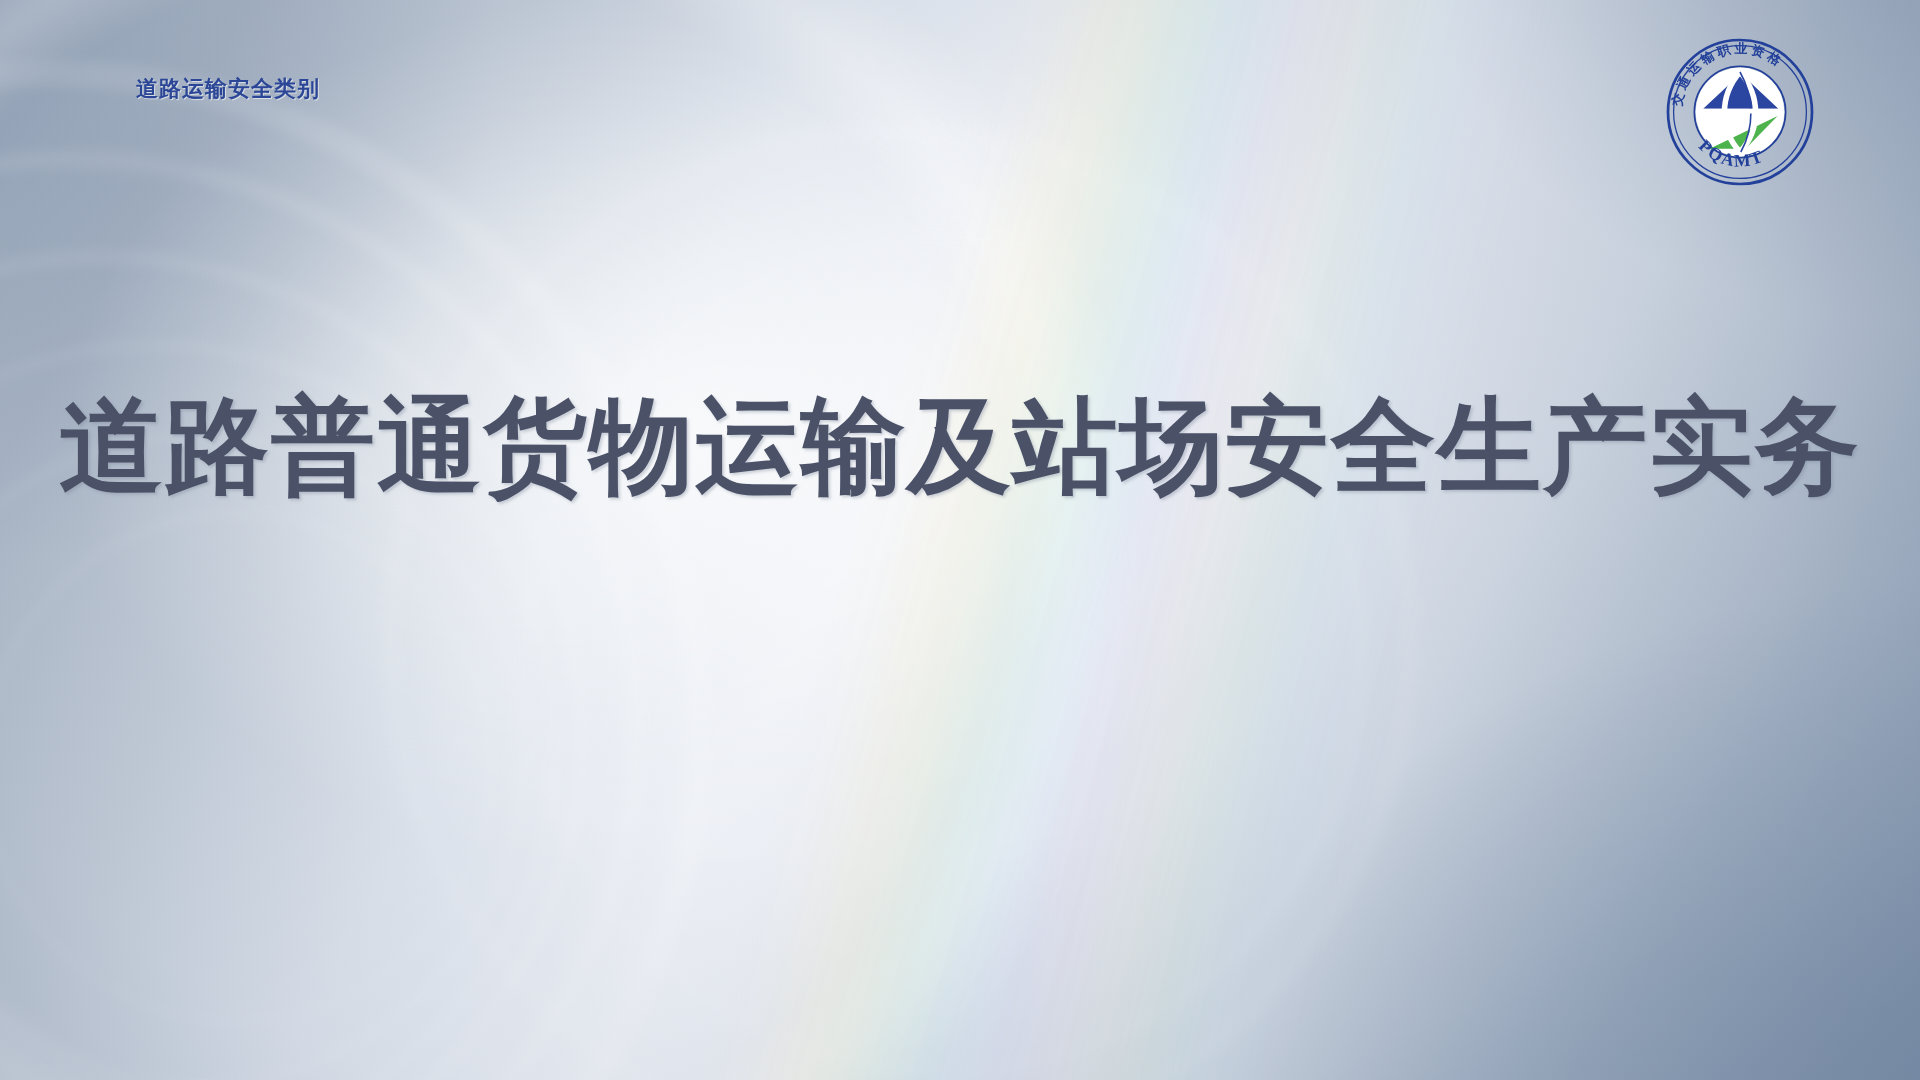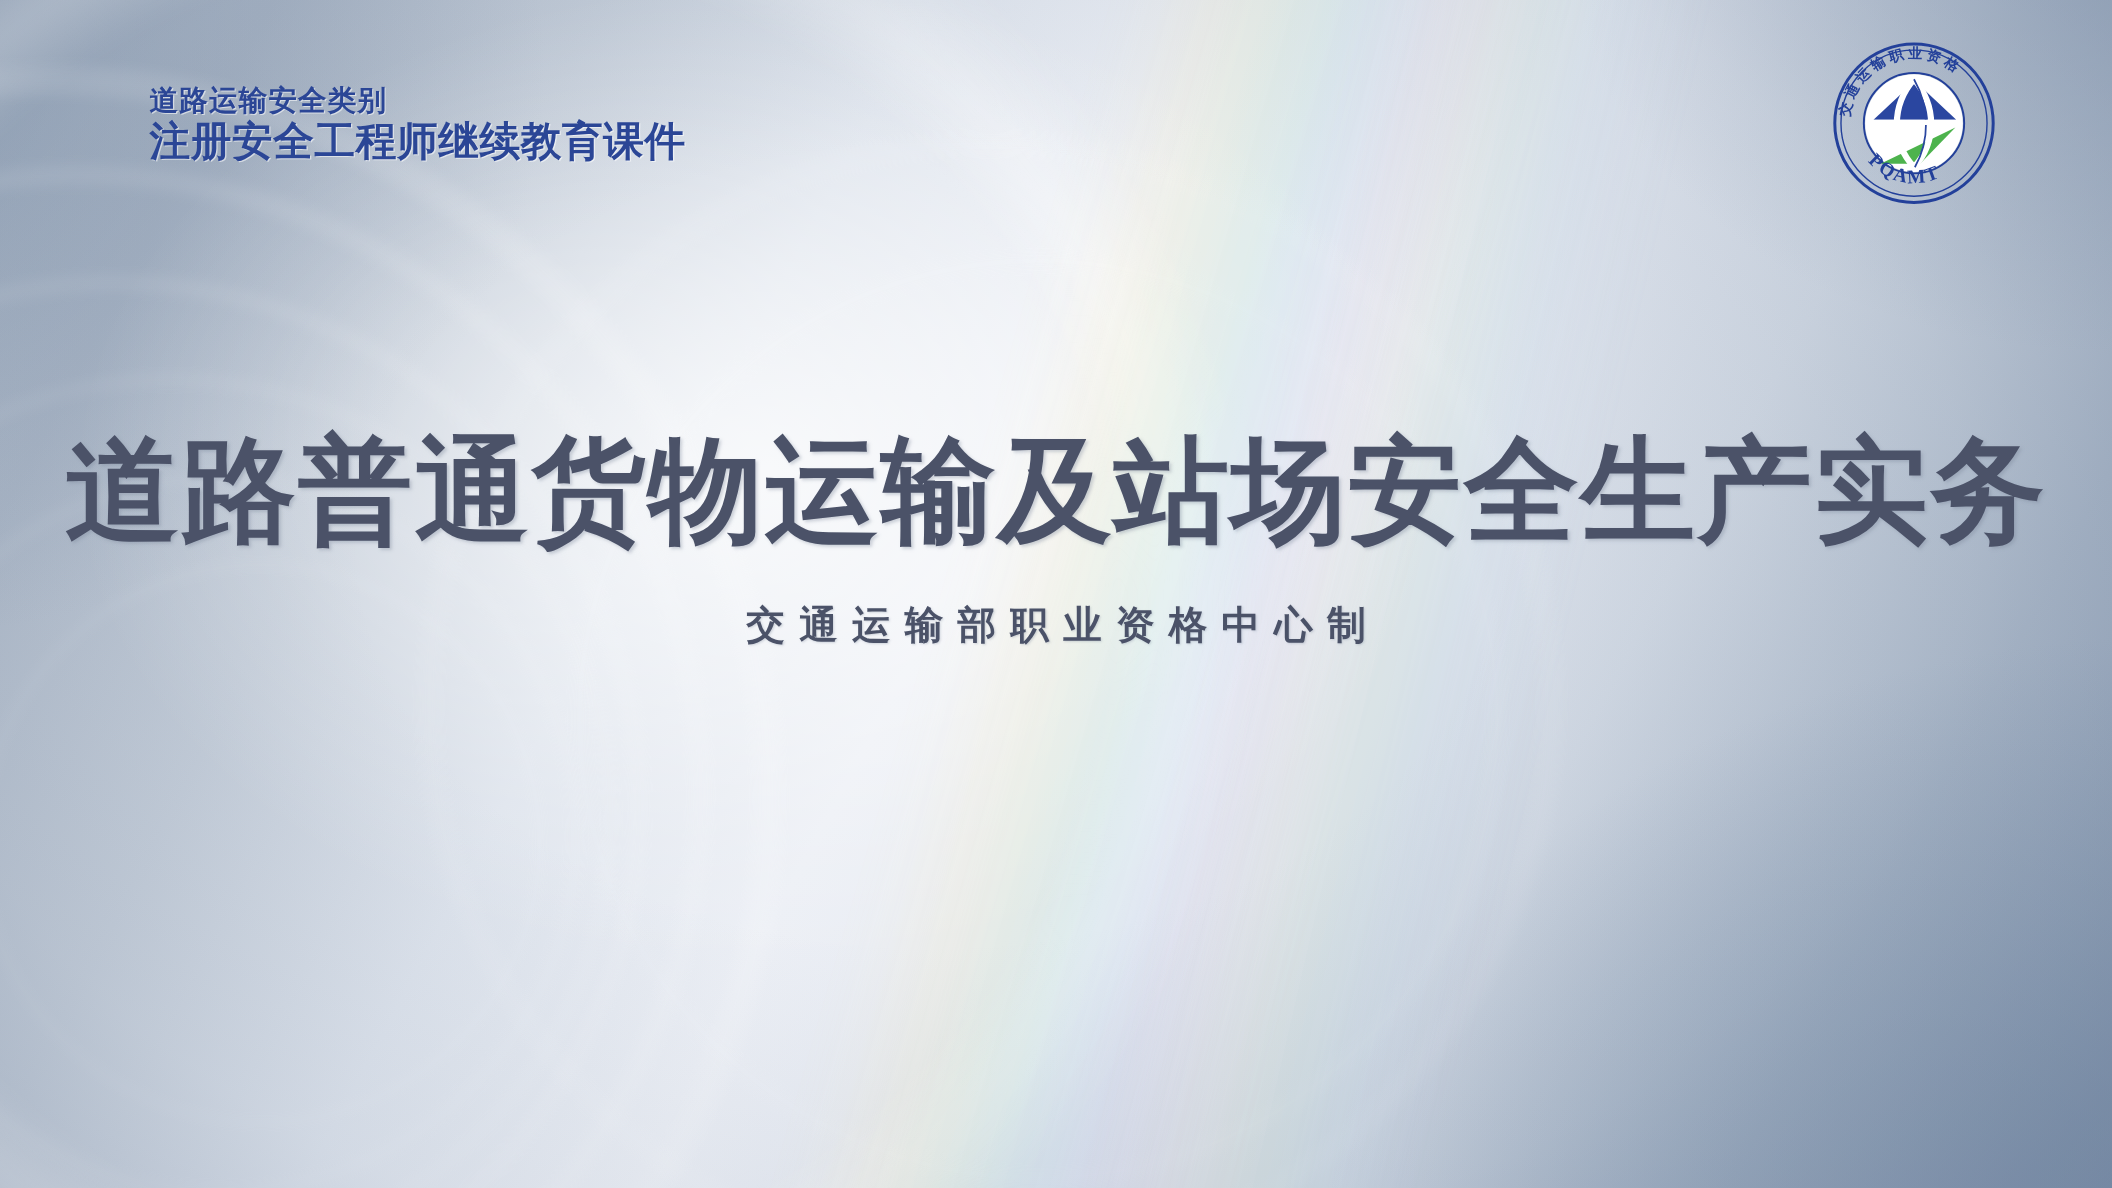--- a/index.html
+++ b/index.html
@@ -153,21 +153,21 @@
   .content { position: absolute; inset: 0; }
 
   .header-block {
     position: absolute;
     left: 136px;
     top: 78px;
     line-height: 1.0;
     white-space: nowrap;
   }
   .header-line1 {
-    font-size: 26px;
+    font-size: 22px;
     font-weight: 700;
     color: #2b4696;
     letter-spacing: 1px;
     text-shadow: 1px 1px 0 rgba(255,255,255,0.55);
   }
   .header-line2 {
     margin-top: 6px;
     font-size: 37px;
     font-weight: 700;
     color: #2b4696;
@@ -237,26 +237,24 @@
 
   <div class="prism"></div>
   <div class="prism2"></div>
 
   <div class="bg-vignette"></div>
 
   <div class="content">
 
     <div class="header-block">
       <div class="header-line1">道路运输安全类别</div>
-      <div class="header-line2">注册安全工程师继续教育课件</div>
     </div>
 
     <div class="main-title">道路普通货物运输及站场安全生产实务</div>
 
-    <div class="sub-title">交通运输部职业资格中心制</div>
 
     <div class="logo">
       <svg viewBox="0 0 200 200" xmlns="http://www.w3.org/2000/svg">
         <defs>
           <path id="arcTop" d="M 26,100 A 74,74 0 0 1 174,100" fill="none"></path>
           <path id="arcBottom" d="M 32,100 A 68,68 0 0 0 168,100" fill="none"></path>
         </defs>
 
         <circle cx="100" cy="100" r="90" fill="none" stroke="#23409a" stroke-width="3.4"></circle>
         <circle cx="100" cy="100" r="83" fill="none" stroke="#23409a" stroke-width="1.6"></circle>

